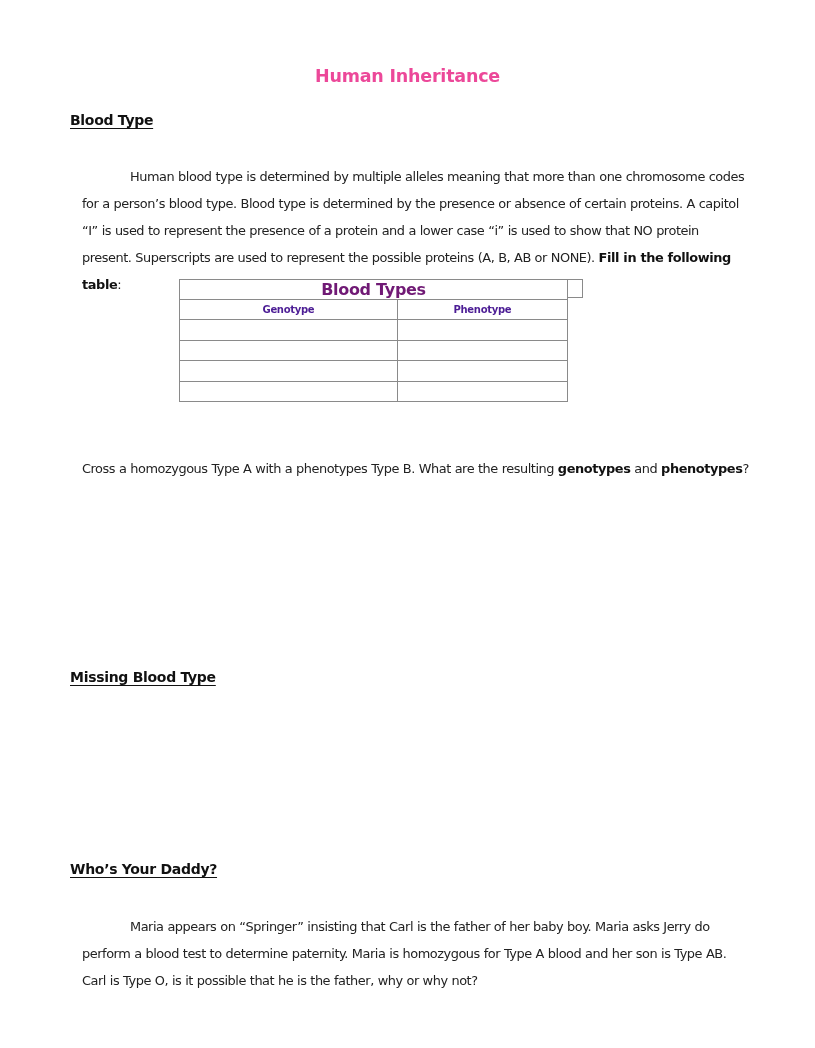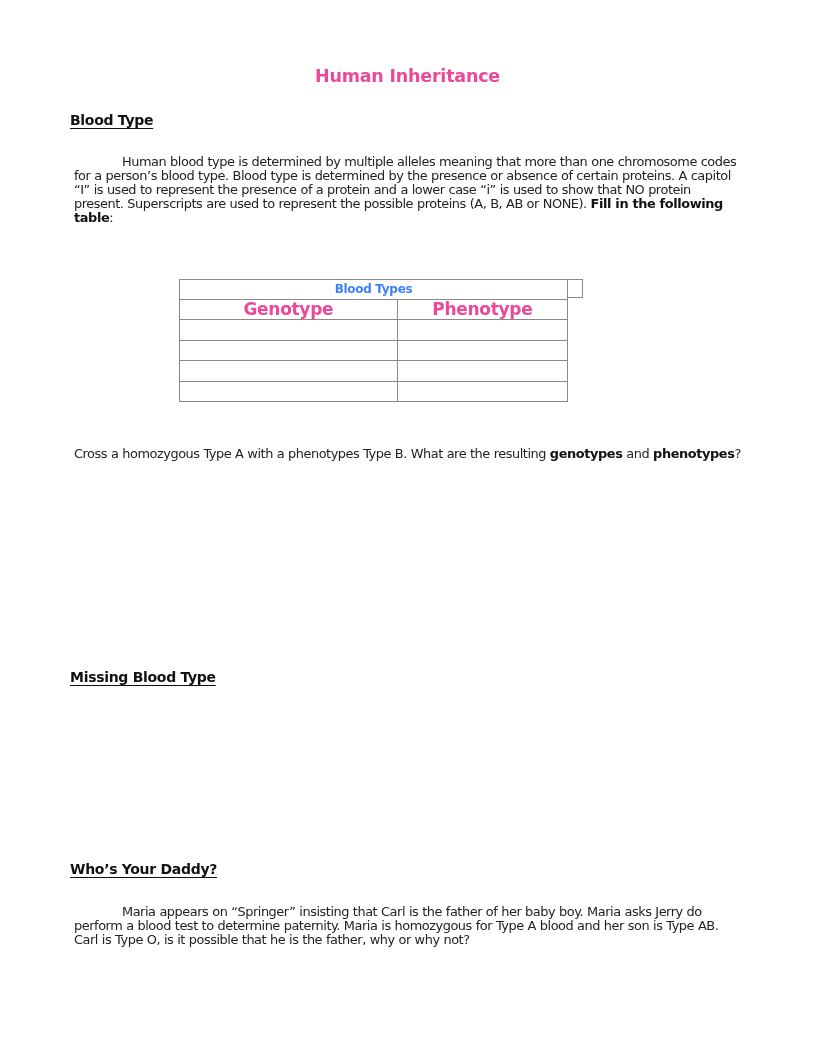--- a/index.html
+++ b/index.html
@@ -45,25 +45,25 @@
       text-underline-offset: 3px;
       color: #111;
       margin: 0;
     }
     .para {
       position: absolute;
       left: 70px;
       width: 670px;
       font-family: "DejaVu Sans", sans-serif;
       font-size: 12.9px;
-      line-height: 14px;
+      line-height: 27px;
       letter-spacing: -0.45px;
       word-spacing: 0.2px;
       color: #222;
-      margin: 4px;
+      margin: 12px;
     }
     .para.indent {
       text-indent: 48px;
     }
     .para b {
       color: #111;
       letter-spacing: -0.4px;
     }
     
     .bt-table {
@@ -74,32 +74,32 @@
       border-collapse: collapse;
       font-family: "DejaVu Sans", sans-serif;
     }
     .bt-table td, .bt-table th {
       border: 1px solid #8a8a8a;
       padding: 0;
       height: 19px;
     }
     .bt-table .cap {
       font-weight: bold;
-      font-size: 12px;
+      font-size: 16px;
       text-align: center;
       letter-spacing: -0.3px;
-      color: #3b82f6;
+      color: #701a75;
       line-height: 19px;
     }
     .bt-table .colhead {
       font-weight: bold;
-      font-size: 17px;
+      font-size: 10px;
       text-align: center;
       letter-spacing: -0.3px;
-      color: #ec4899;
+      color: #4c1d95;
       line-height: 19px;
     }
     .bt-table .c1 { width: 218px; }
     .bt-table .c2 { width: 170px; }
     .bt-table .cell {
       height: 19.5px;
     }
     .extra-cell {
       position: absolute;
       left: 567px;

